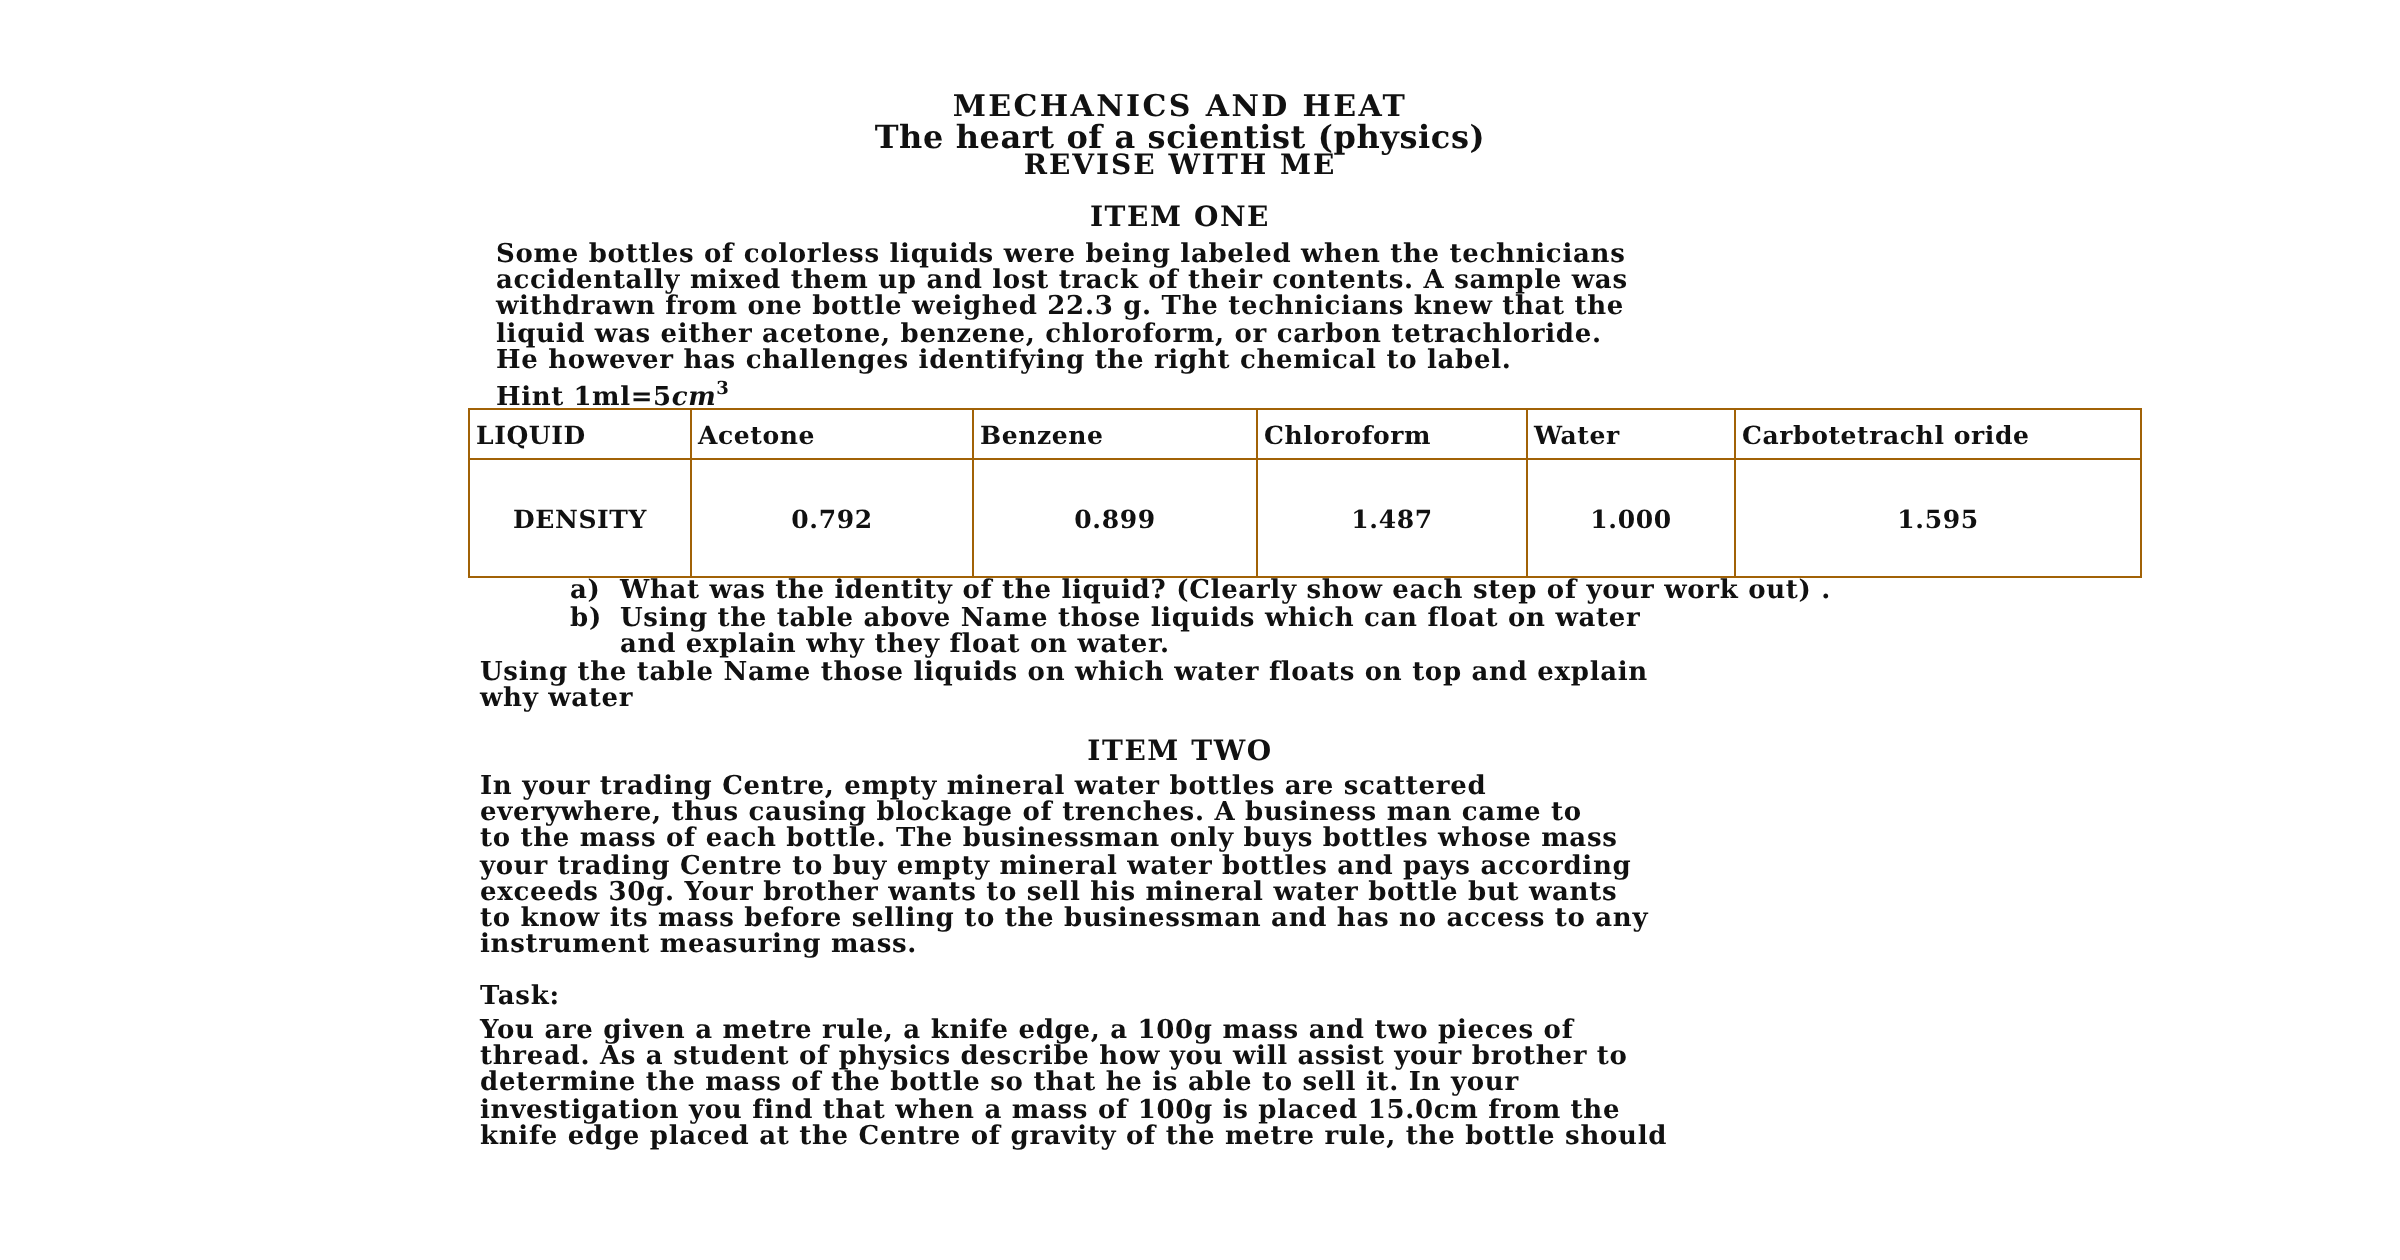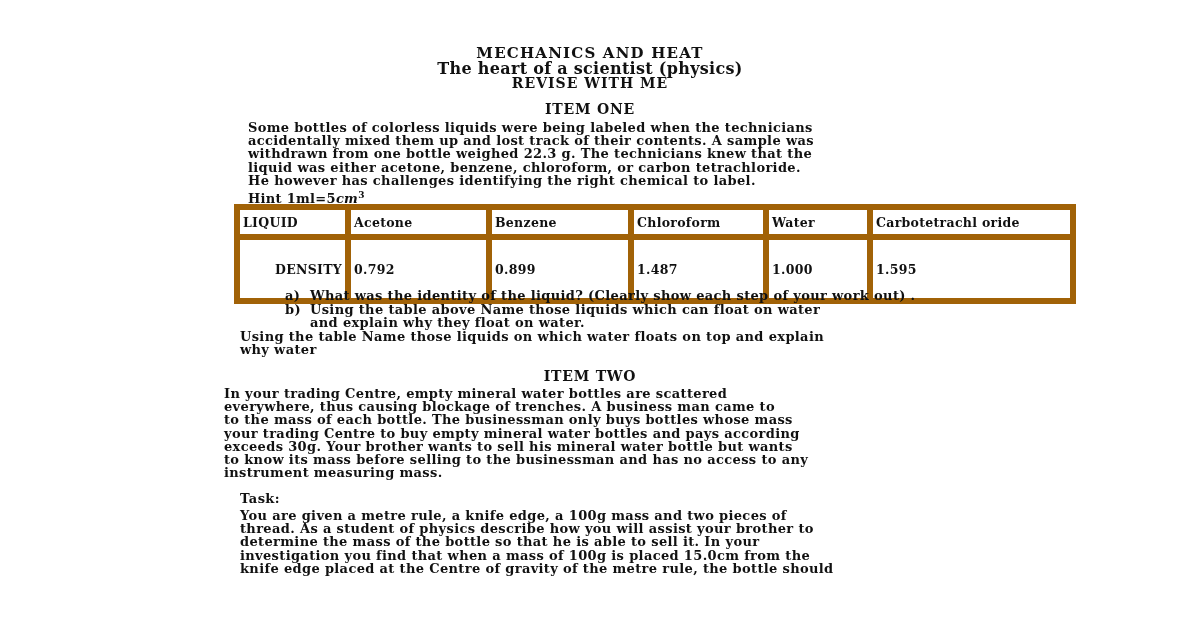--- a/index.html
+++ b/index.html
@@ -29,46 +29,46 @@
     width: 700px; text-align: center;
     font-size: 14px; font-weight: bold; letter-spacing: 0.8px;
   }
   .h-item-one { left: 240px; top: 101px; }
   .h-item-two { left: 240px; top: 368px; }
 
   
   .para { font-size: 13px; font-weight: bold; letter-spacing: 0.35px; }
   .para .line { line-height: 13.2px; white-space: nowrap; }
   .p-intro { left: 248px; top: 121px; }
-  .p-item-two { left: 224px; top: 387px; }
+  .p-item-two { left: 240px; top: 387px; }
   .p-task { left: 240px; top: 509px; }
   .task-label { left: 240px; top: 491px; font-size: 13px; font-weight: bold; letter-spacing: 0.4px; }
 
   .hint-line {
     left: 248px; top: 190px;
     font-size: 13px; font-weight: bold; letter-spacing: 0.3px;
   }
   .hint-line .unit { font-style: italic; }
   .hint-line sup { font-size: 9px; }
 
   
   .density-table {
     position: absolute; left: 234px; top: 204px;
     border-collapse: collapse; table-layout: fixed; width: 836px;
     font-size: 12.5px; font-weight: bold; letter-spacing: 0.3px;
   }
   .density-table td {
-    border: 6px solid #a16207;
+    border: 1px solid #a16207;
     padding: 1px 3px;
     overflow: hidden; white-space: nowrap;
   }
   .density-table .hdr-row td { height: 22px; vertical-align: middle; text-align: left; }
   .density-table .val-row td { height: 56px; vertical-align: middle; }
-  .density-table .val-row .val { text-align: left; margin-left: 28px; }
-  .density-table .row-label { text-align: right; }
+  .density-table .val-row .val { text-align: center; margin-left: 28px; }
+  .density-table .row-label { text-align: center; }
 
   
   .q-block { left: 240px; top: 289px; font-size: 13px; font-weight: bold; letter-spacing: 0.35px; }
   .q-row { display: flex; line-height: 13.6px; }
   .q-marker { width: 25px; margin-left: 45px; flex: none; }
   .q-text .line { line-height: 13.6px; white-space: nowrap; }
   .q-cont { margin-left: 70px; line-height: 13.6px; white-space: nowrap; }
   .followup .line { line-height: 13.6px; white-space: nowrap; }
 </style>
 </head>

